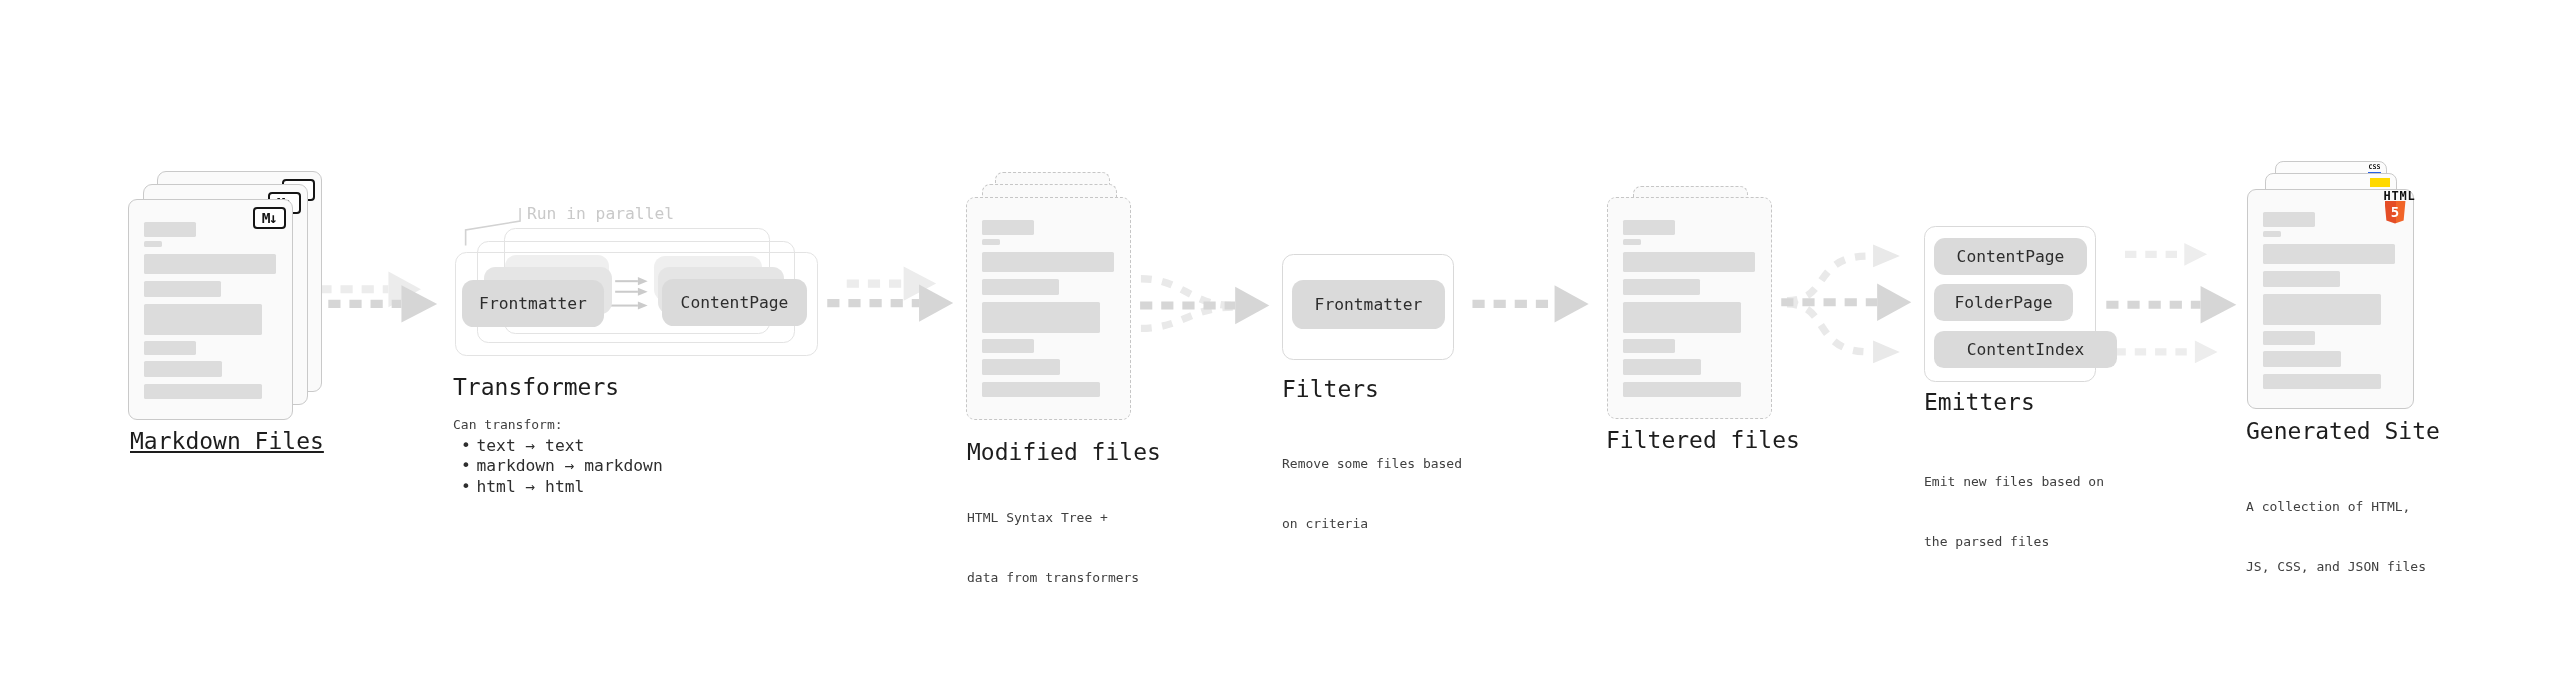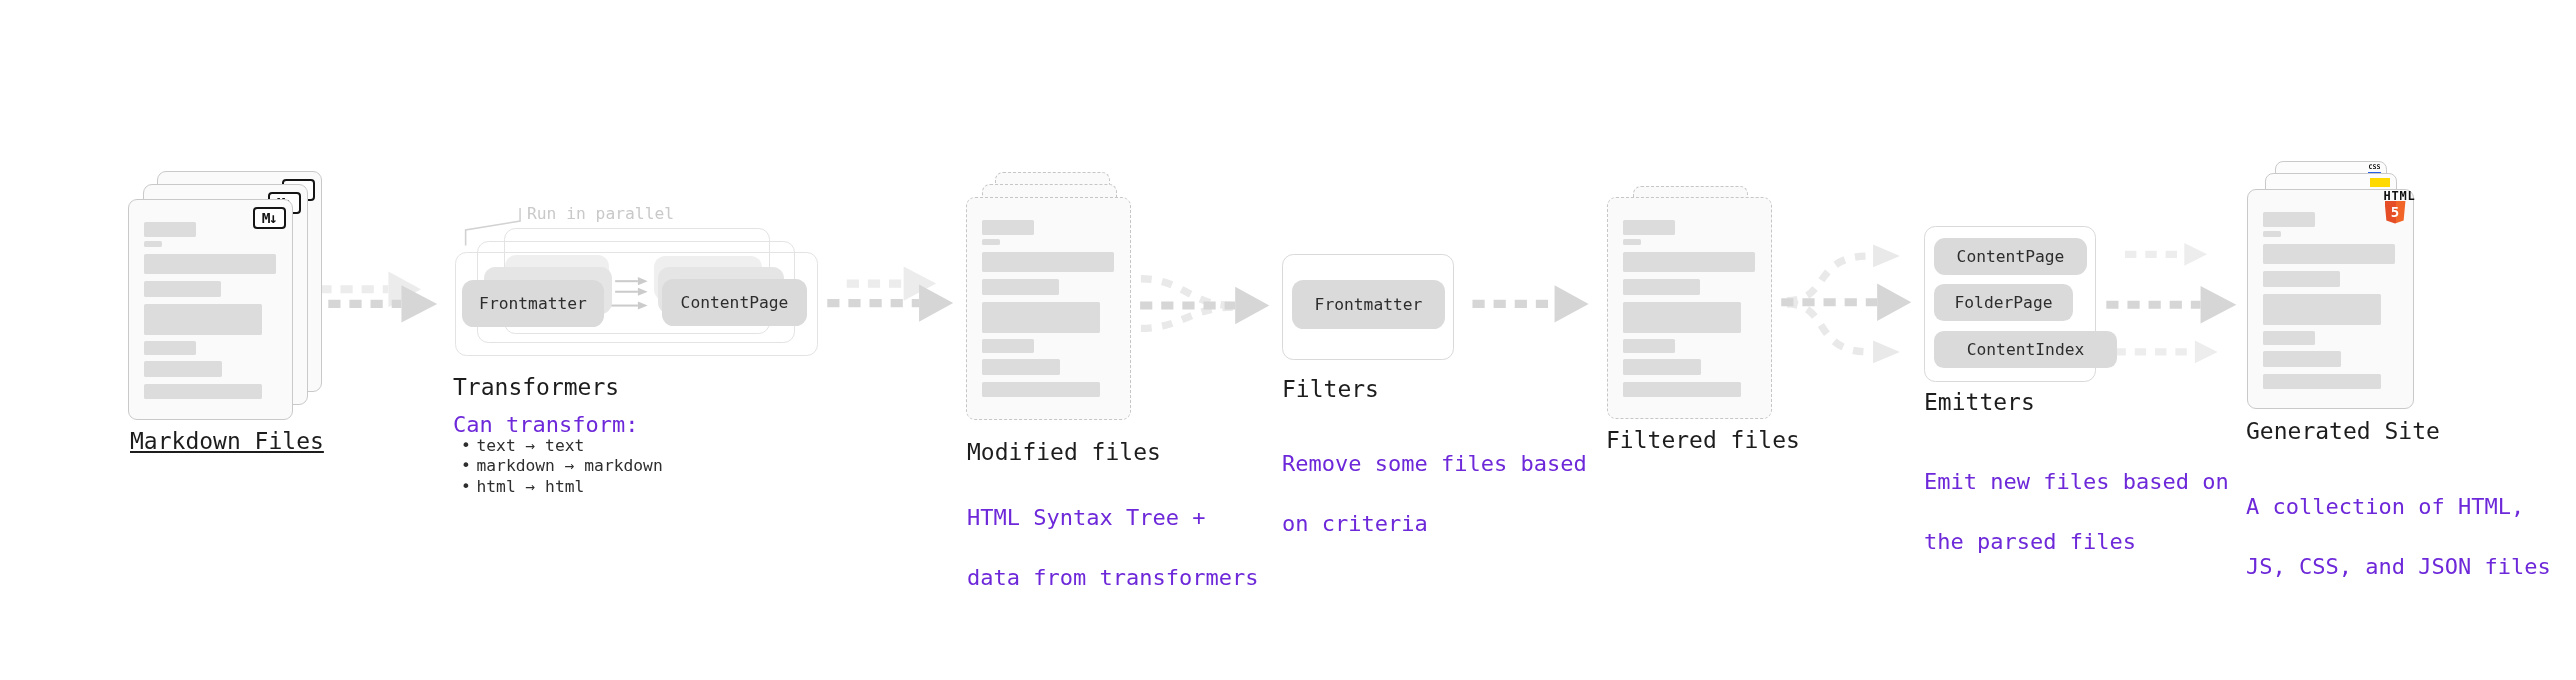--- a/index.html
+++ b/index.html
@@ -2,21 +2,21 @@
 <html style="font-size:13px"><head>
 <meta charset="utf-8">
 <style>
   html,body{margin:0;padding:0;background:#ffffff;}
   .canvas{
     position:relative;width:2576px;height:681px;background:#ffffff;overflow:hidden;
     font-family:"DejaVu Sans Mono","Liberation Mono",monospace;color:#1d1d1d;
   }
   .arrows{position:absolute;left:0;top:0;}
   .heading{position:absolute;font-size:23px;line-height:24.4px;color:#1d1d1d;white-space:pre;}
-  .desc{position:absolute;font-size:22px;line-height:20.3px;color:#6d28d9;white-space:pre;}
+  .desc{position:absolute;font-size:13px;line-height:20.3px;color:#404040;white-space:pre;}
   .desc .line{display:block;}
 
   
   .file-card{
     position:absolute;width:165px;height:221px;border-radius:9px;
     background:#fafafa;border:1.6px solid #c9c9c9;box-sizing:border-box;
   }
   .file-card.dashed{border:1.6px dashed #c6c6c6;}
   .tab{
     position:absolute;border-radius:8.1px;background:#fafafa;box-sizing:border-box;height:39px;

